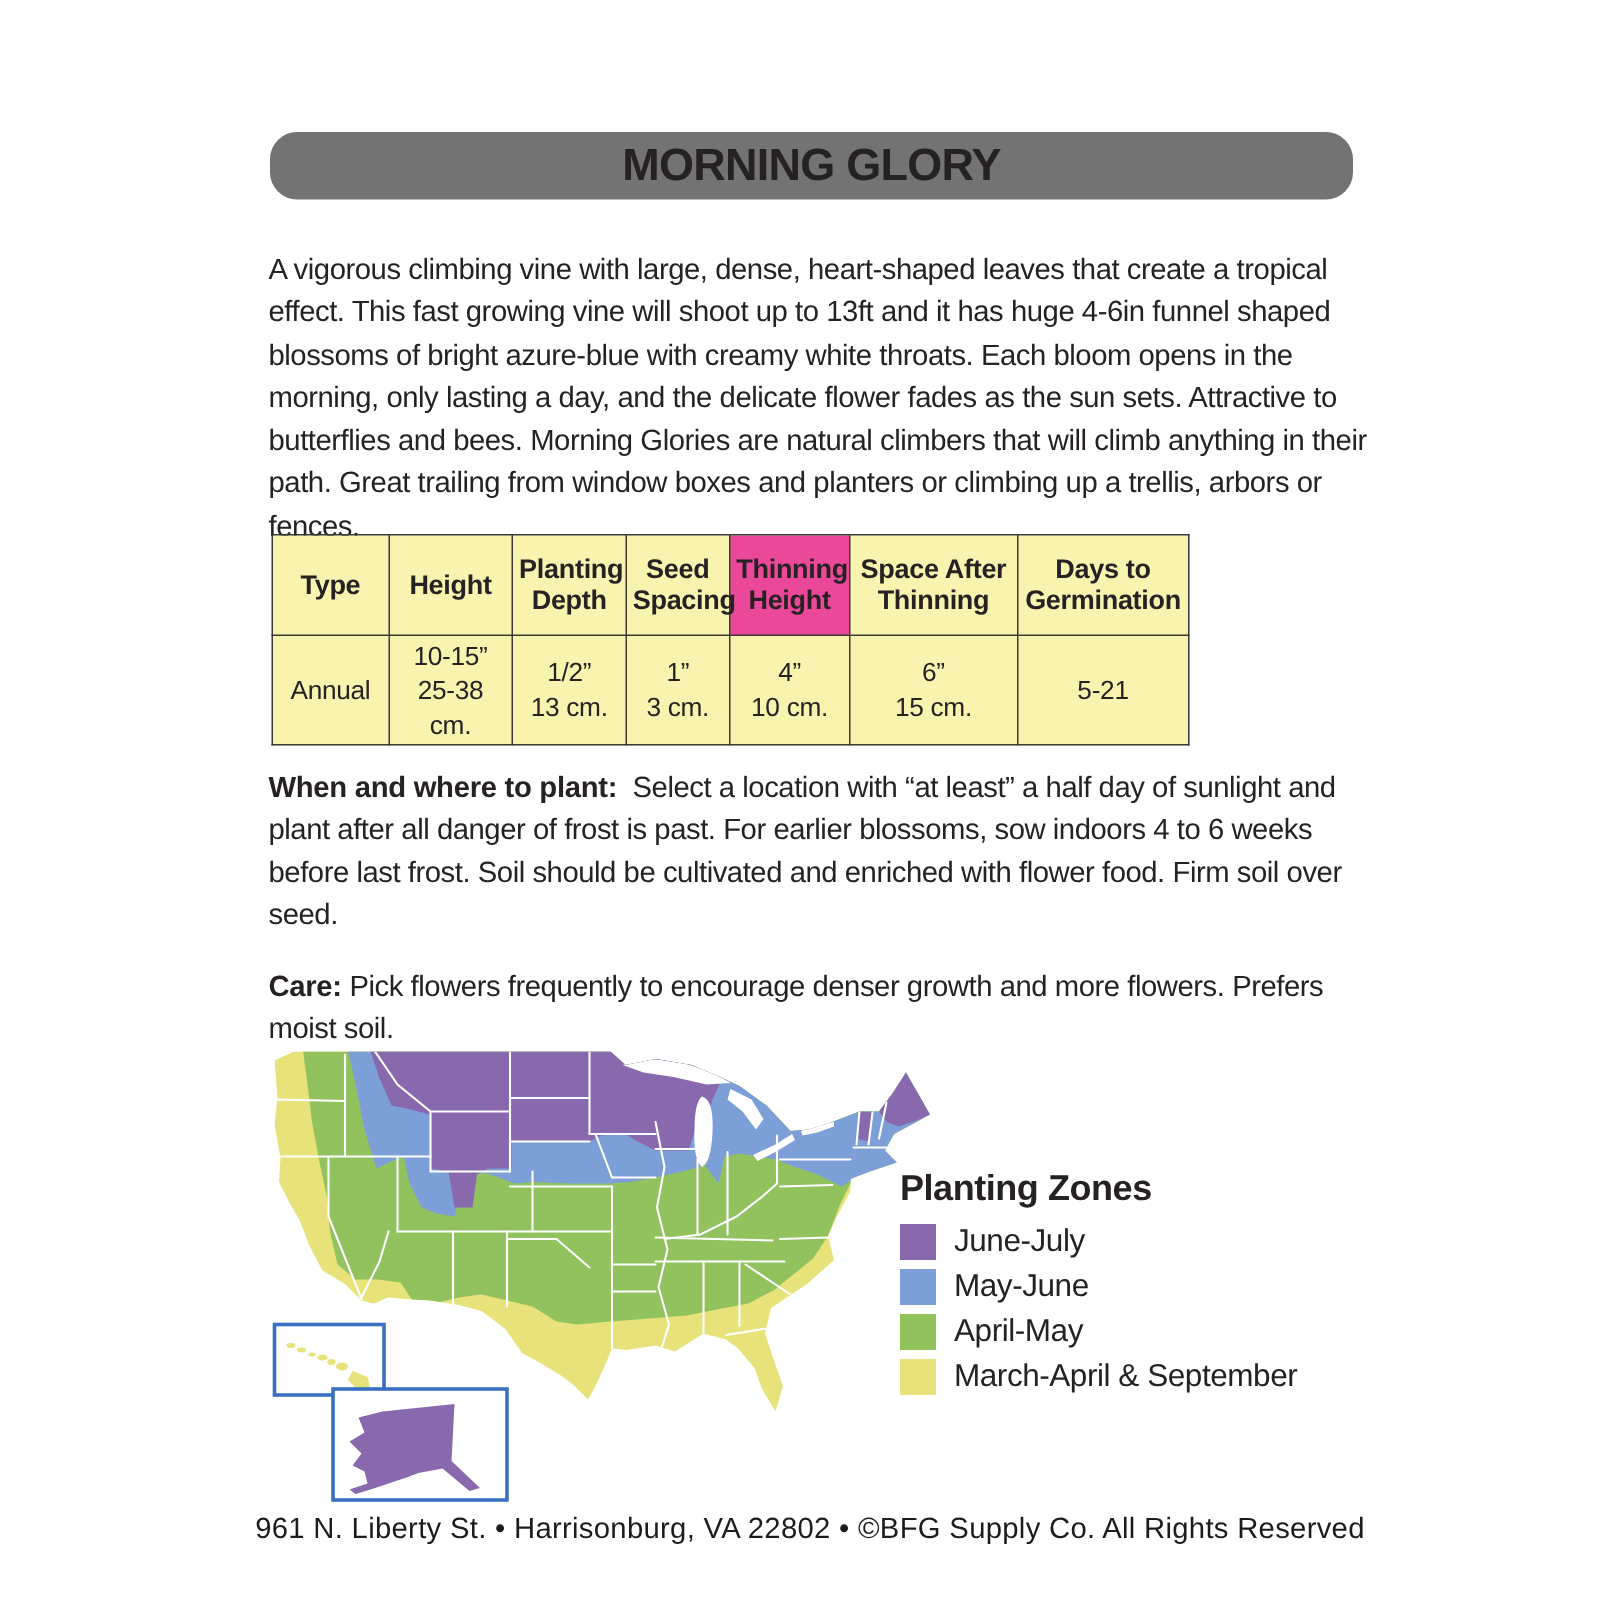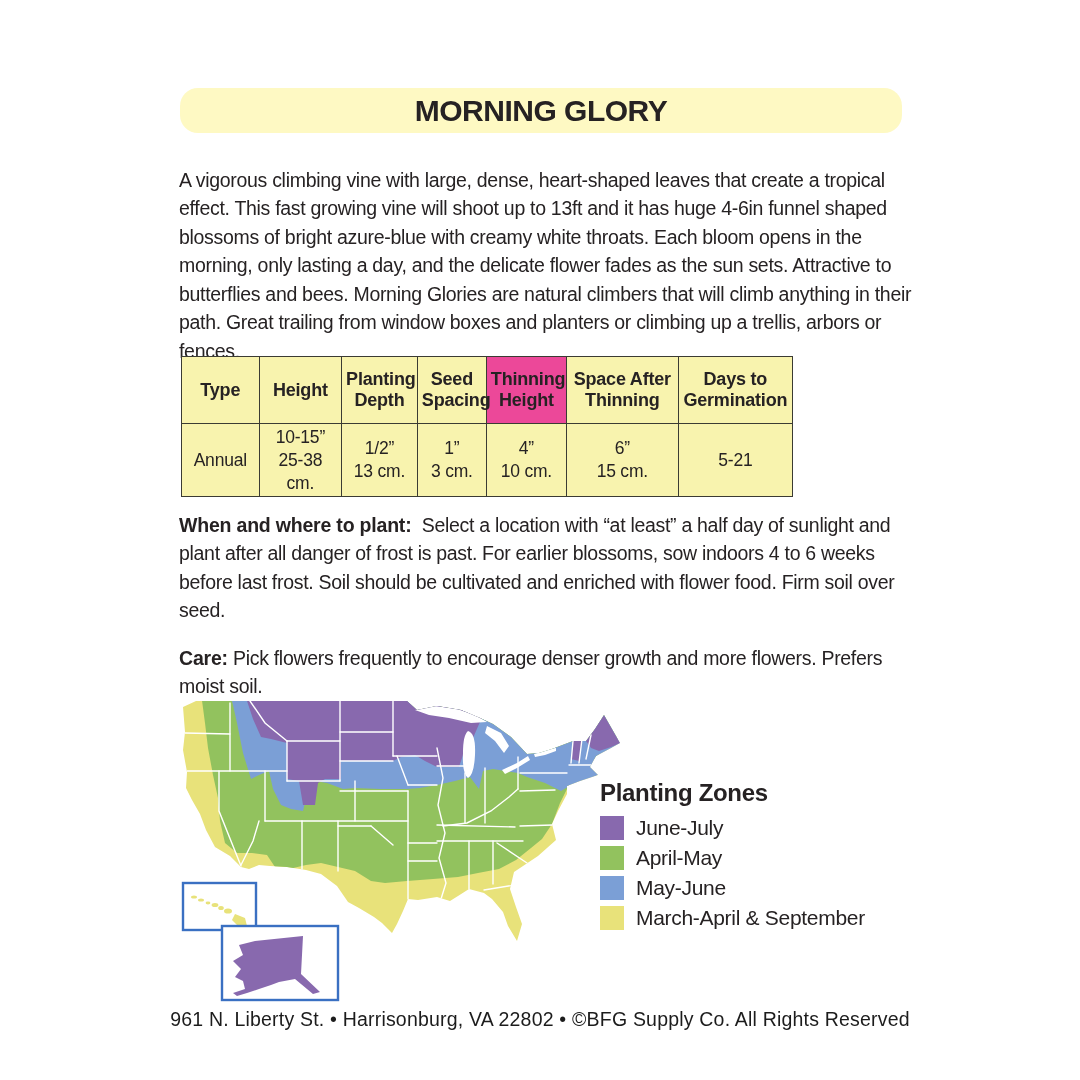--- a/index.html
+++ b/index.html
@@ -45,21 +45,21 @@
   .footer{
     position:absolute;left:0;top:1008px;width:1080px;text-align:center;
     font-size:19.5px;letter-spacing:0.2px;color:#1c1c1c;
   }
 </style>
 </head>
 <body>
 
 <div class="page">
 
-  <div class="banner" id="banner" style="background: #fef9c3; gap: 28px;">
+  <div class="banner" id="banner" style="background: #737373; gap: 28px;">
     <span class="t-bold">MORNING GLORY</span>
   </div>
 
   <p class="para" id="description">A vigorous climbing vine with large, dense, heart-shaped leaves that create a tropical effect. This fast growing vine will shoot up to 13ft and it has huge 4-6in funnel shaped blossoms of bright azure-blue with creamy white throats.  Each bloom opens in the morning, only lasting a day, and the delicate flower fades as the sun sets. Attractive to butterflies and bees. Morning Glories are natural climbers that will climb anything in their path. Great trailing from window boxes and planters or climbing up a trellis, arbors or fences.</p>
 
   <table class="info-table" id="info-table">
     <colgroup>
       <col style="width:12.7%">
         <col style="width:13.5%">
         <col style="width:12.4%">
@@ -195,28 +195,28 @@
     </g>
   </svg>
 
   <div class="legend">
     <div class="legend-title">Planting Zones</div>
     <div class="legend-row">
       <span class="legend-swatch" style="background-color: rgb(136, 105, 174);"></span>
       <span class="legend-label">June-July</span>
     </div>
     <div class="legend-row">
+      <span class="legend-swatch" style="background-color: rgb(123, 159, 214);"></span>
+      <span class="legend-label">May-June</span>
+    </div>
+    <div class="legend-row">
       <span class="legend-swatch" style="background-color: rgb(146, 194, 94);"></span>
       <span class="legend-label">April-May</span>
     </div>
     <div class="legend-row">
-      <span class="legend-swatch" style="background-color: rgb(123, 159, 214);"></span>
-      <span class="legend-label">May-June</span>
-    </div>
-    <div class="legend-row">
       <span class="legend-swatch" style="background-color: rgb(232, 226, 122);"></span>
       <span class="legend-label">March-April &amp; September</span>
     </div>
   </div>
 
   <div class="footer">961 N. Liberty St. • Harrisonburg, VA 22802 • ©BFG Supply Co. All Rights Reserved</div>
 
 </div>
 
 </body></html>

